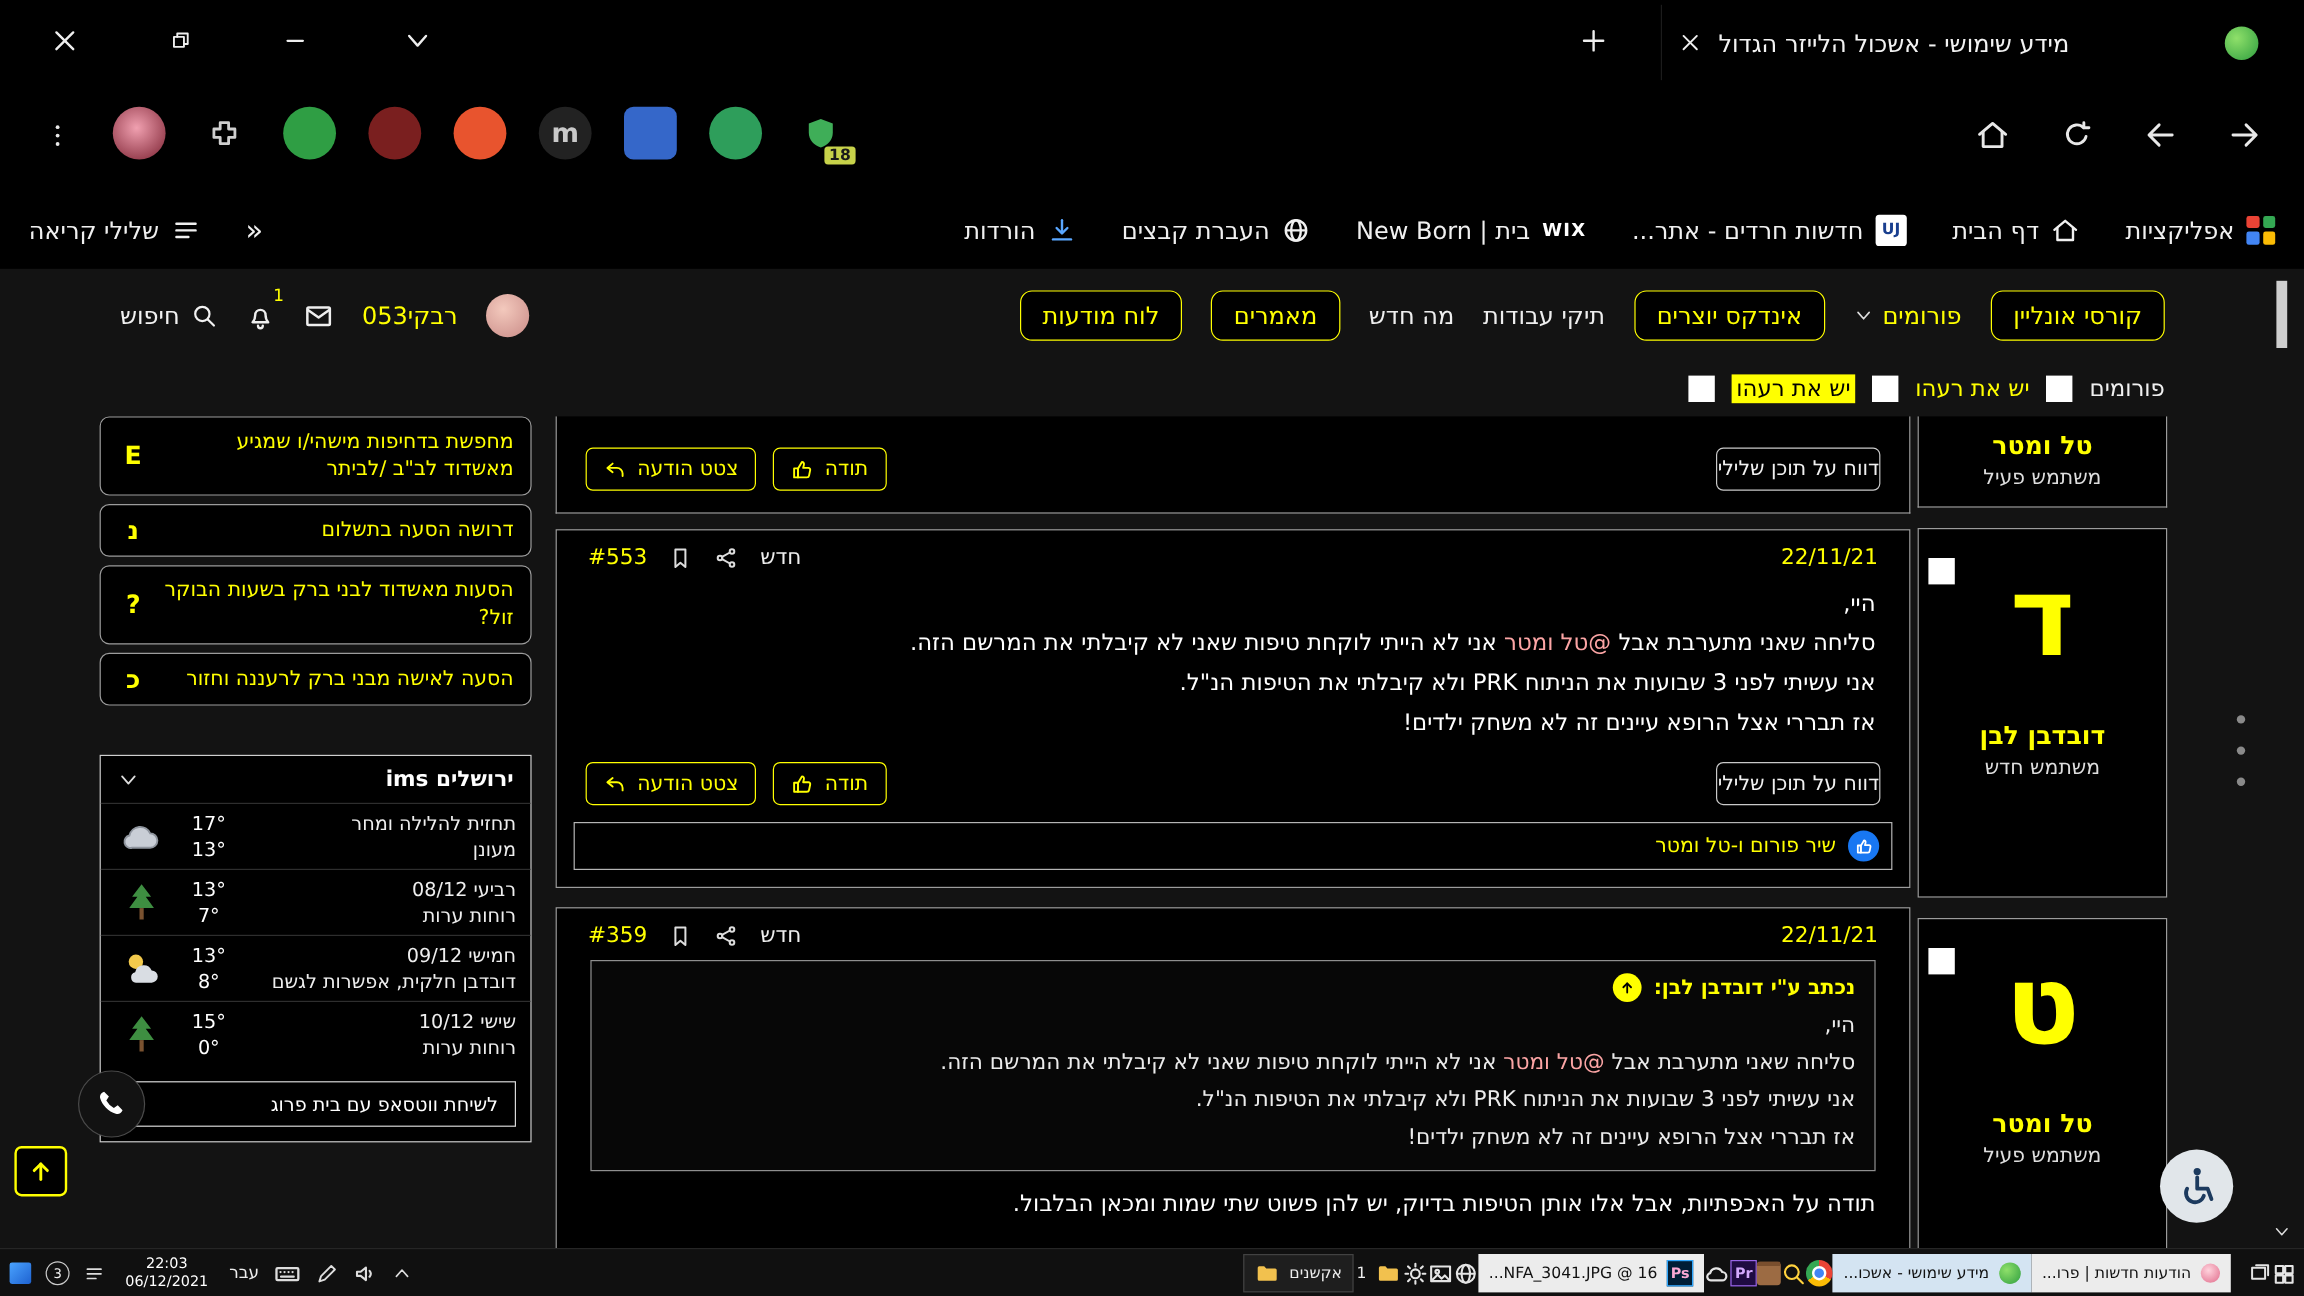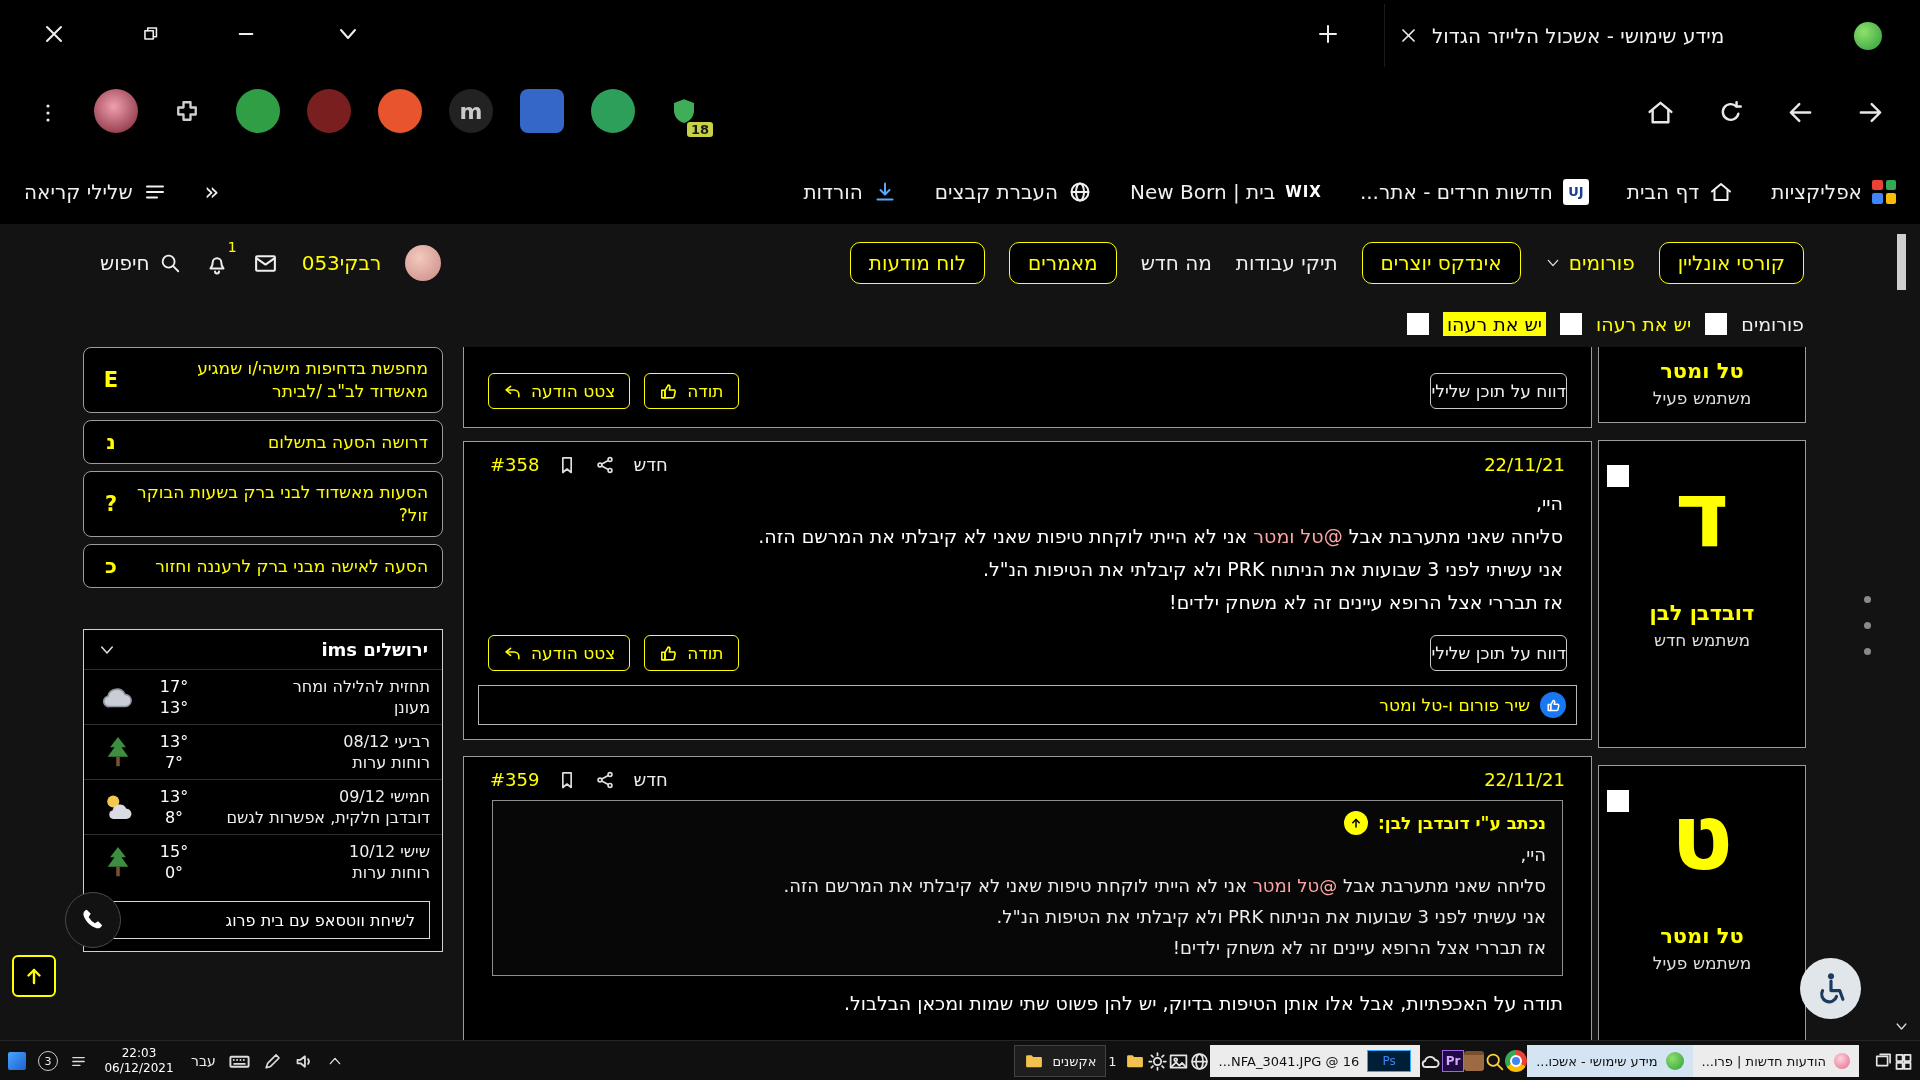--- a/index.html
+++ b/index.html
@@ -132,21 +132,21 @@
 .trayic { color:#ddd; display:flex; align-items:center; }
 .clockblk { text-align:center; font-size:12px; line-height:15px; color:#fff; width:80px; }
 .lang { font-size:14px; color:#eee; }
 .tb-apps { position:absolute; right:0; top:0; height:40px; display:flex; align-items:center; padding-right:6px; }
 .tbic { color:#e4e4e4; display:flex; align-items:center; }
 .tbtn { height:32px; display:flex; align-items:center; gap:8px; padding:0 9px; font-size:13px; white-space:nowrap; }
 .tbtn.white { background:#ececec; color:#111; }
 .tbtn.active { background:#d4e4f2; color:#111; }
 .tbtn.dark { background:#1e1e1e; border:1px solid #424242; color:#eee; }
 .tbtn.plain { color:#eee; padding:0 2px; }
-.badge-ps { width:44px; height:22px; background:#001e36; color:#3b82f6; font-weight:normal; font-size:12px; display:flex; align-items:center; justify-content:center; border:1px solid #31a8ff; flex:0 0 auto; }
+.badge-ps { width:22px; height:22px; background:#001e36; color:#f9a8d4; font-weight:bold; font-size:12px; display:flex; align-items:center; justify-content:center; border:1px solid #31a8ff; flex:0 0 auto; }
 .badge-pr { width:22px; height:22px; background:#1f0b42; color:#d3a9fd; font-weight:bold; font-size:12px; display:flex; align-items:center; justify-content:center; border:1px solid #9a66e8; }
 .chrome { width:22px; height:22px; border-radius:50%; background:conic-gradient(#ea4335 0 33%, #fbbc05 33% 66%, #34a853 66% 100%); position:relative; }
 .chrome i { position:absolute; inset:5px; background:#4285f4; border:2px solid #fff; border-radius:50%; }
 .epicdot { width:18px; height:18px; border-radius:50%; background:radial-gradient(circle at 35% 35%, #8fe06a, #2e9e3f); flex:0 0 auto; }
 .msgdot { width:16px; height:16px; border-radius:50%; background:radial-gradient(circle at 40% 35%, #ffd3dd, #e06a8a); flex:0 0 auto; }
 .boxicon { width:20px; height:20px; background:#9c6b43; border-top:4px solid #7a4f2e; border-radius:3px; }
 </style>
 </head>
 <body>
 
@@ -538,21 +538,21 @@
             <span class="picon">
                 <svg class="ic" width="20" height="20">
                   <use href="#i-share"></use>
                 </svg>
               </span>
             <span class="picon">
                 <svg class="ic" width="20" height="20">
                   <use href="#i-bmk"></use>
                 </svg>
               </span>
-            <span class="pnum" dir="ltr">#358</span>
+            <span class="pnum" dir="ltr">#553</span>
           </span>
         </div>
         <div class="post-body">
           <div>היי,</div>
           <div><span>סליחה שאני מתערבת אבל </span><span class="mention">@טל ומטר</span><span> אני לא הייתי לוקחת טיפות שאני לא קיבלתי את המרשם הזה.</span></div>
           <div>אני עשיתי לפני 3 שבועות את הניתוח PRK ולא קיבלתי את הטיפות הנ"ל.</div>
           <div>אז תבררי אצל הרופא עיינים זה לא משחק ילדים!</div>
         </div>
         <div class="post-actions">
           <button class="wbtn">דווח על תוכן שלילי</button>

